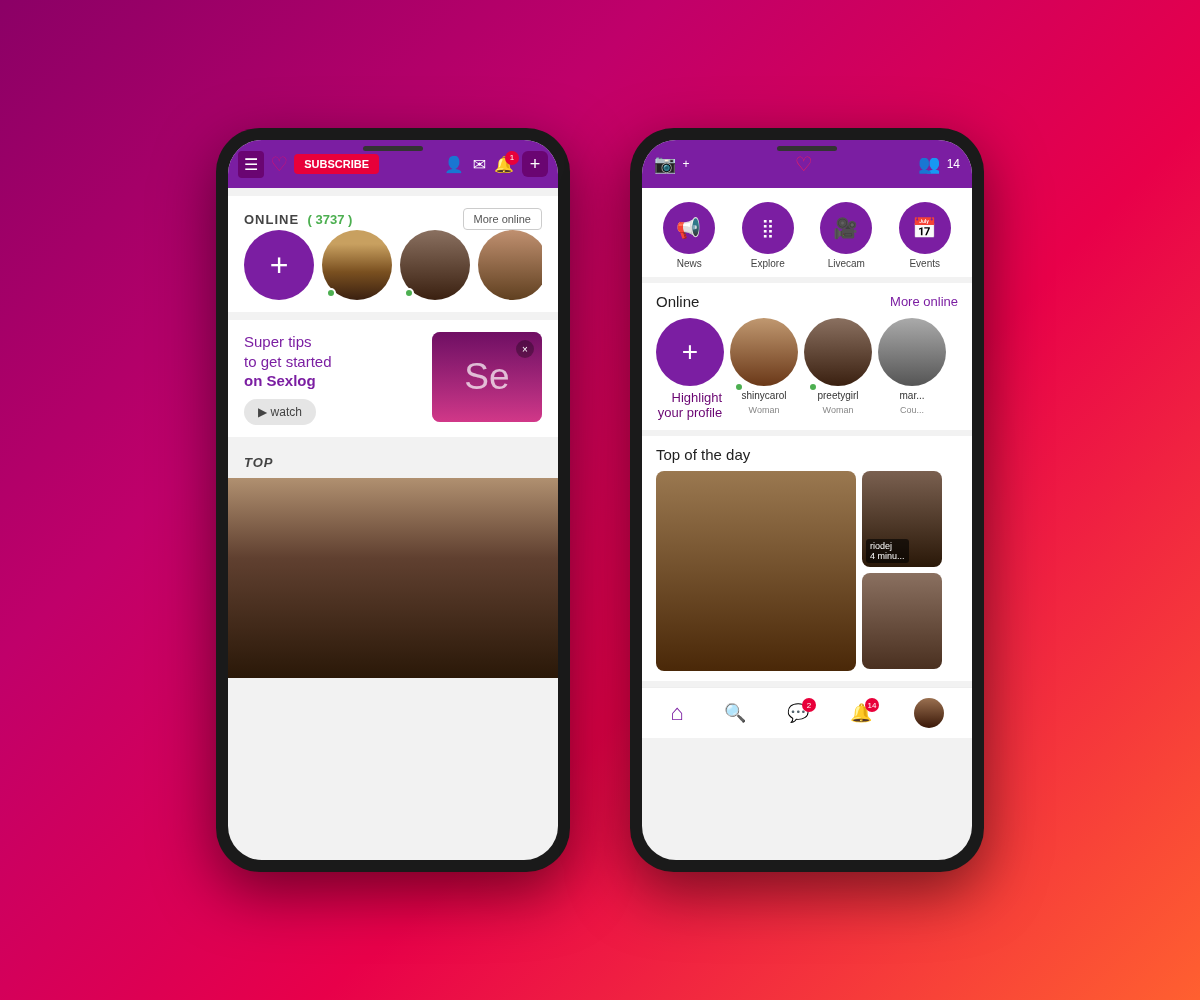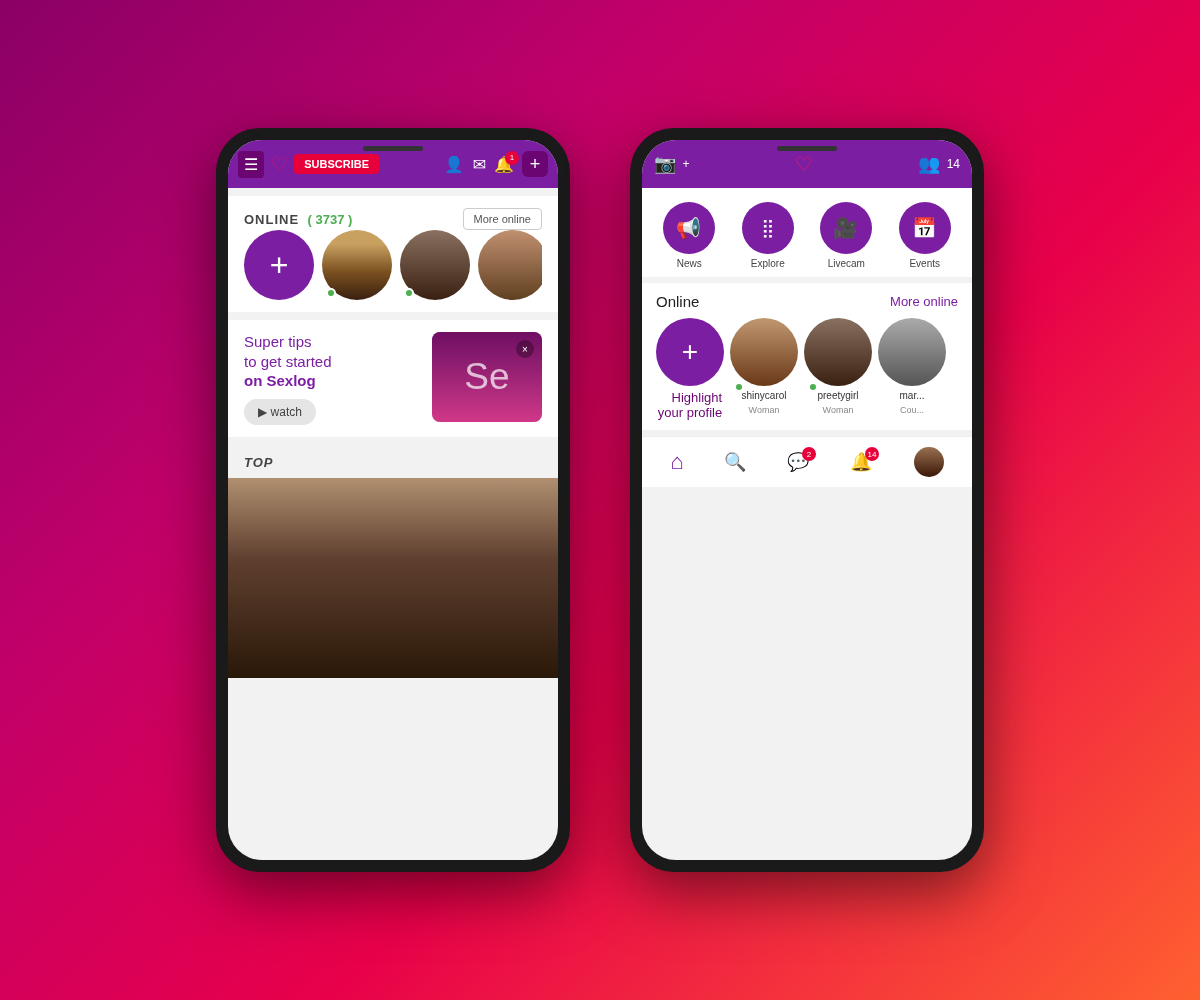--- a/index.html
+++ b/index.html
@@ -538,20 +538,37 @@
         </div>
 
         <div class="right-avatar-item">
           <div class="right-avatar-circle" style="background:linear-gradient(180deg,#aaa 0%,#555 100%);width:68px;height:68px;"></div>
           <span class="right-avatar-name">mar...</span>
           <span class="right-avatar-sub">Cou...</span>
         </div>
       </div>
     </div>
 
+    <div class="top-day-section">
+      <div class="top-day-label">Top of the day</div>
+      <div class="top-day-images">
+        <div class="top-day-img top-day-main">
+          <div style="width:100%;height:100%;background:linear-gradient(180deg,#9a7850 0%,#4a2808 100%);"></div>
+        </div>
+        <div class="top-day-side">
+          <div class="top-day-side-img">
+            <div style="width:100%;height:100%;background:linear-gradient(180deg,#7a6050 0%,#2a1808 100%);"></div>
+            <div class="video-overlay">riodej<br>4 minu...</div>
+          </div>
+          <div class="top-day-side-img">
+            <div style="width:100%;height:100%;background:linear-gradient(180deg,#8a7060 0%,#4a3020 100%);"></div>
+          </div>
+        </div>
+      </div>
+    </div>
 
     <div style="background:#fff;display:flex;justify-content:space-around;align-items:center;padding:10px 8px;border-top:1px solid #eee;margin-top:4px;">
       <span class="bottom-nav-item" style="font-size:22px;">⌂</span>
       <span class="bottom-nav-item" style="font-size:18px;">🔍</span>
       <span class="bottom-nav-item" style="position:relative;">
         <span style="font-size:18px;">💬</span>
         <span style="position:absolute;top:-4px;right:-6px;background:#e8003a;color:#fff;font-size:8px;border-radius:50%;width:14px;height:14px;display:flex;align-items:center;justify-content:center;">2</span>
       </span>
       <span class="bottom-nav-item" style="position:relative;">
         <span style="font-size:18px;">🔔</span>

